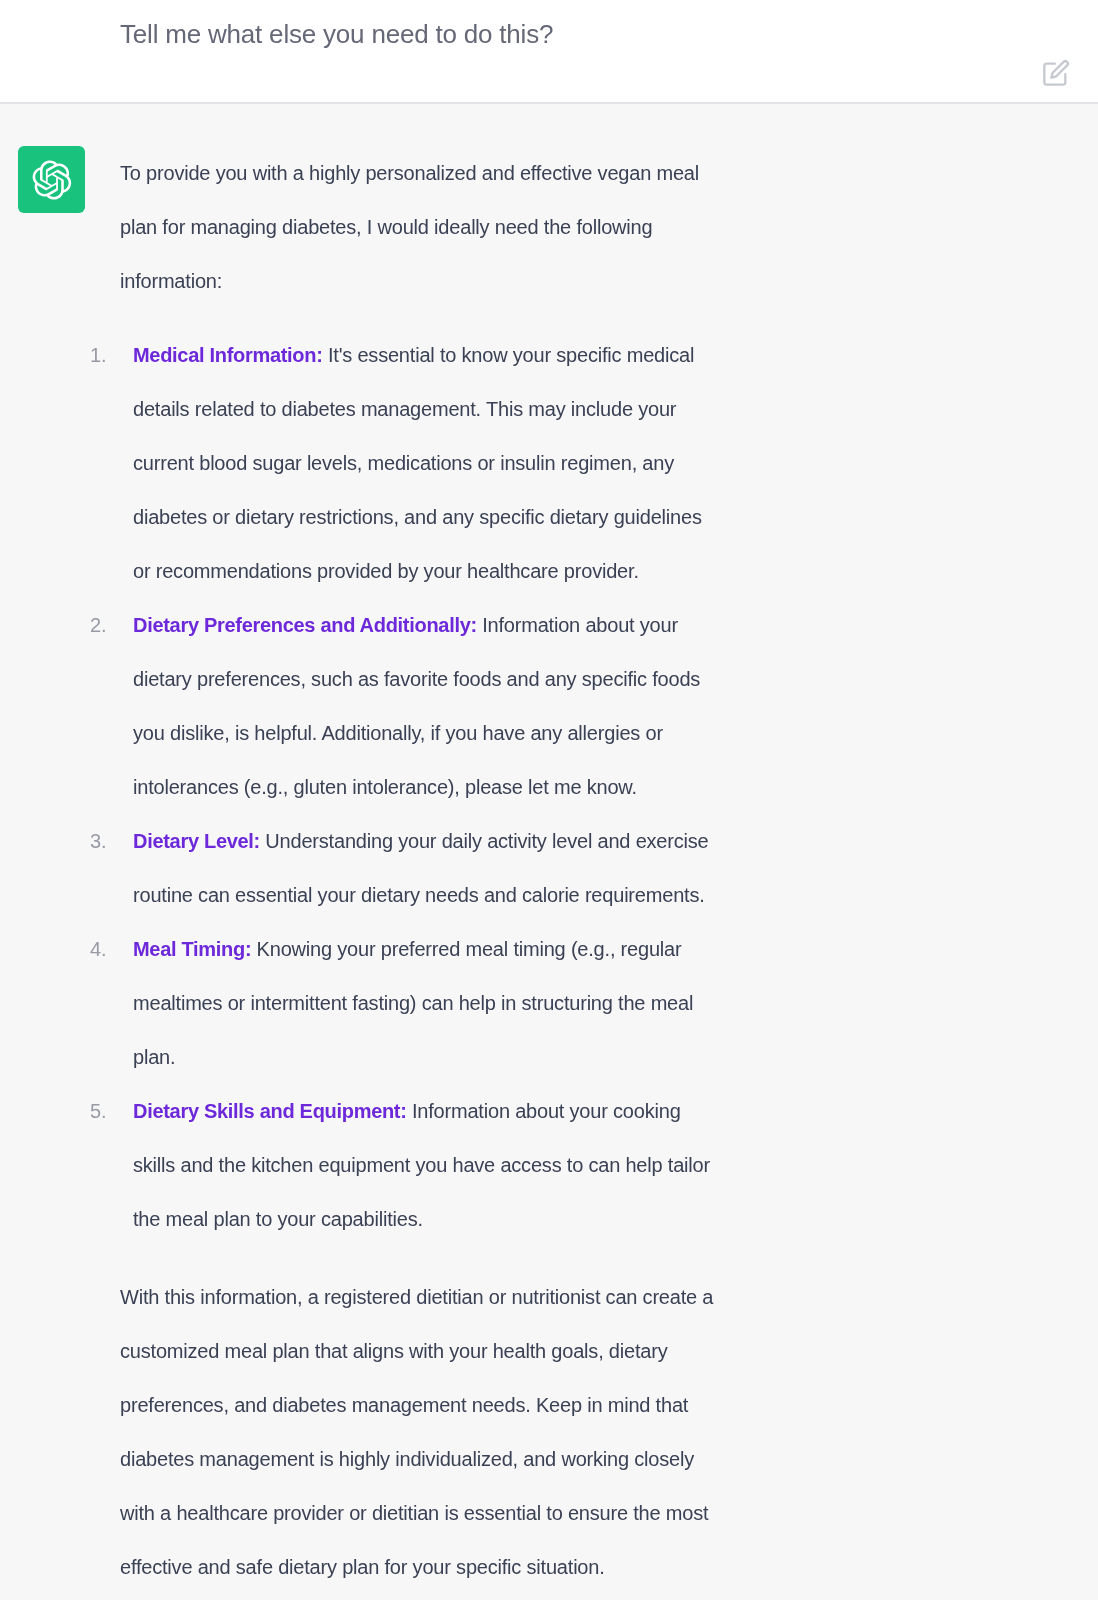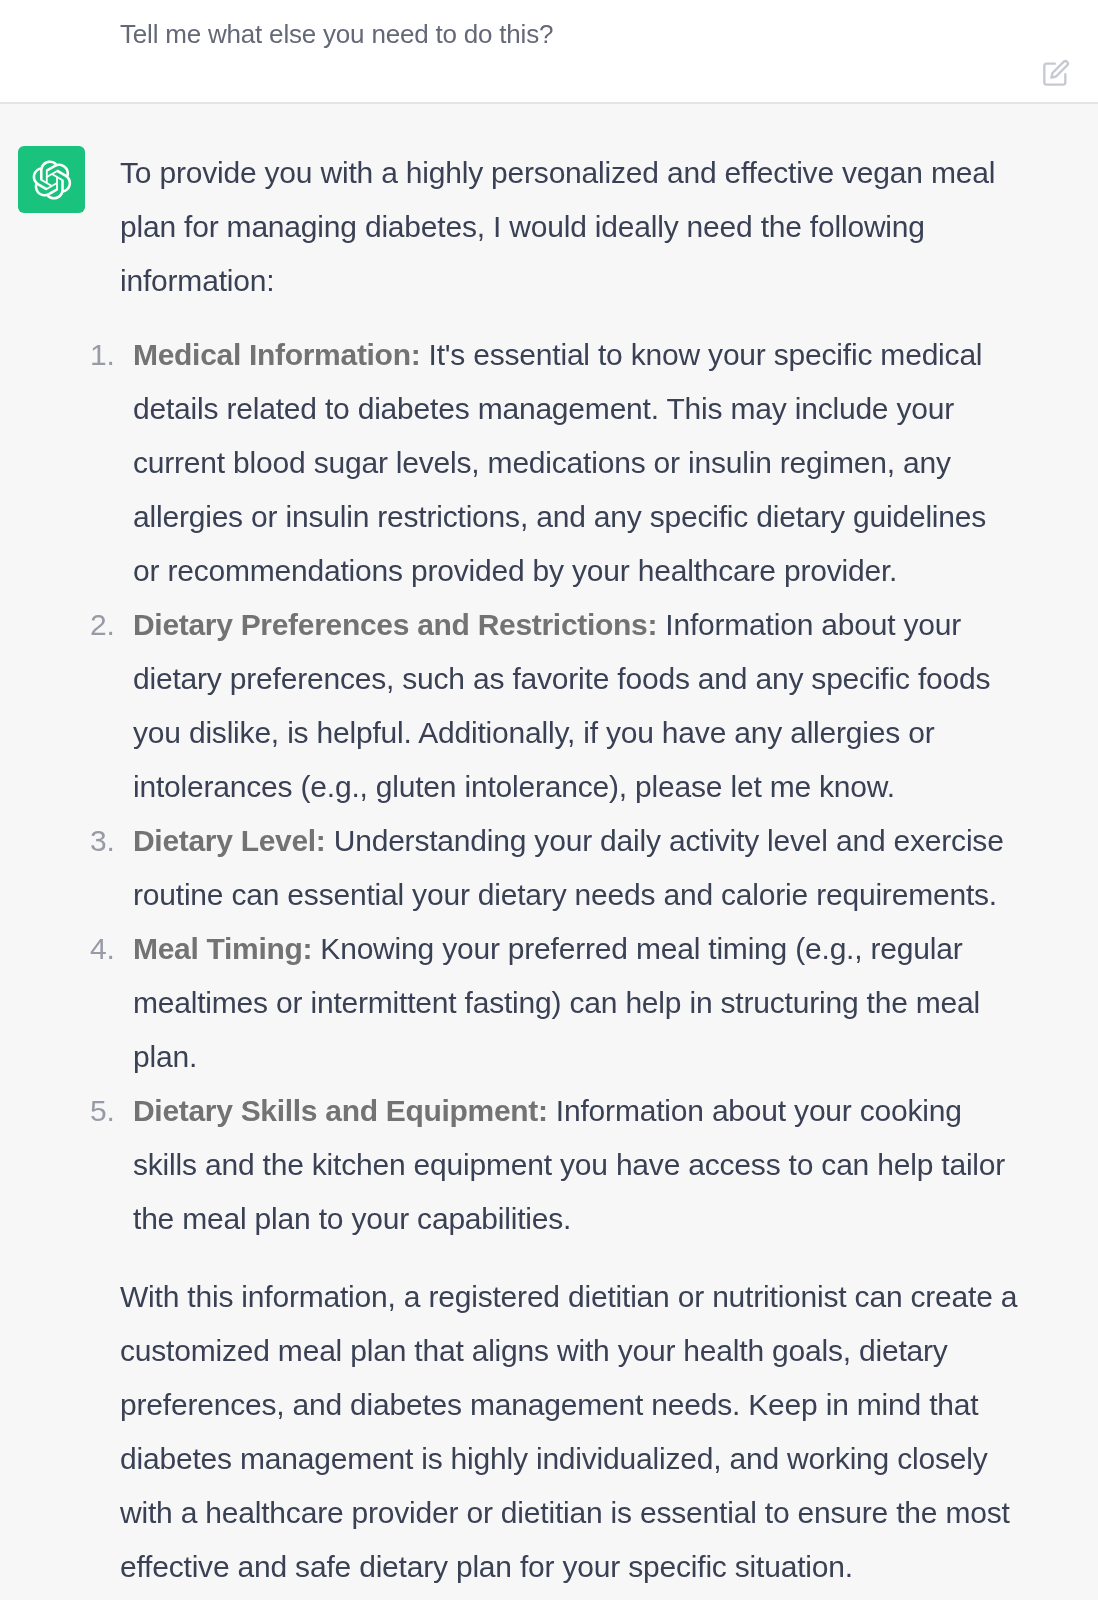--- a/index.html
+++ b/index.html
@@ -57,21 +57,21 @@
     top: 42px;
     width: 67px;
     height: 67px;
     border-radius: 6px;
     display: flex;
     align-items: center;
     justify-content: center;
   }
   .avatar svg { display: block; }
 
-  .md { color: #3a4154; font-size: 30px; line-height: 54px; }
+  .md { color: #3a4154; font-size: 20px; line-height: 54px; }
   .para { margin: 0; white-space: pre-line; }
   .intro { margin-bottom: 20px; }
   .outro { margin-top: 24px; }
 
   ol.items {
     list-style: none;
     margin: 0;
     padding: 0 0 0 13px;
   }
   ol.items li {
@@ -81,21 +81,21 @@
   .num {
     position: absolute;
     left: -43px;
     top: 0;
     white-space: nowrap;
     color: #989aa6;
     font-weight: 400;
   }
   .lead {
     font-weight: 700;
-    color: #737373;
+    color: #6d28d9;
     letter-spacing: -0.3px;
   }
 </style>
 </head>
 <body>
 
 <div class="user-row">
   <div class="user-text">Tell me what else you need to do this?</div>
   <button class="edit-btn" aria-label="Edit message">
     <svg width="28" height="28" viewBox="0 0 24 24" fill="none" stroke="#c6c9d0" stroke-width="2" stroke-linecap="round" stroke-linejoin="round">
@@ -114,23 +114,23 @@
 
   <div class="md">
     <p class="para intro">To provide you with a highly personalized and effective vegan meal
 plan for managing diabetes, I would ideally need the following
 information:</p>
 
     <ol class="items">
       <li><span class="num">1.</span><span class="lead">Medical Information:</span><span> It's essential to know your specific medical
 details related to diabetes management. This may include your
 current blood sugar levels, medications or insulin regimen, any
-allergies or insulin restrictions, and any specific dietary guidelines
+diabetes or dietary restrictions, and any specific dietary guidelines
 or recommendations provided by your healthcare provider.</span></li>
-      <li><span class="num">2.</span><span class="lead">Dietary Preferences and Restrictions:</span><span> Information about your
+      <li><span class="num">2.</span><span class="lead">Dietary Preferences and Additionally:</span><span> Information about your
 dietary preferences, such as favorite foods and any specific foods
 you dislike, is helpful. Additionally, if you have any allergies or
 intolerances (e.g., gluten intolerance), please let me know.</span></li>
       <li><span class="num">3.</span><span class="lead">Dietary Level:</span><span> Understanding your daily activity level and exercise
 routine can essential your dietary needs and calorie requirements.</span></li>
       <li><span class="num">4.</span><span class="lead">Meal Timing:</span><span> Knowing your preferred meal timing (e.g., regular
 mealtimes or intermittent fasting) can help in structuring the meal
 plan.</span></li>
       <li><span class="num">5.</span><span class="lead">Dietary Skills and Equipment:</span><span> Information about your cooking
 skills and the kitchen equipment you have access to can help tailor

